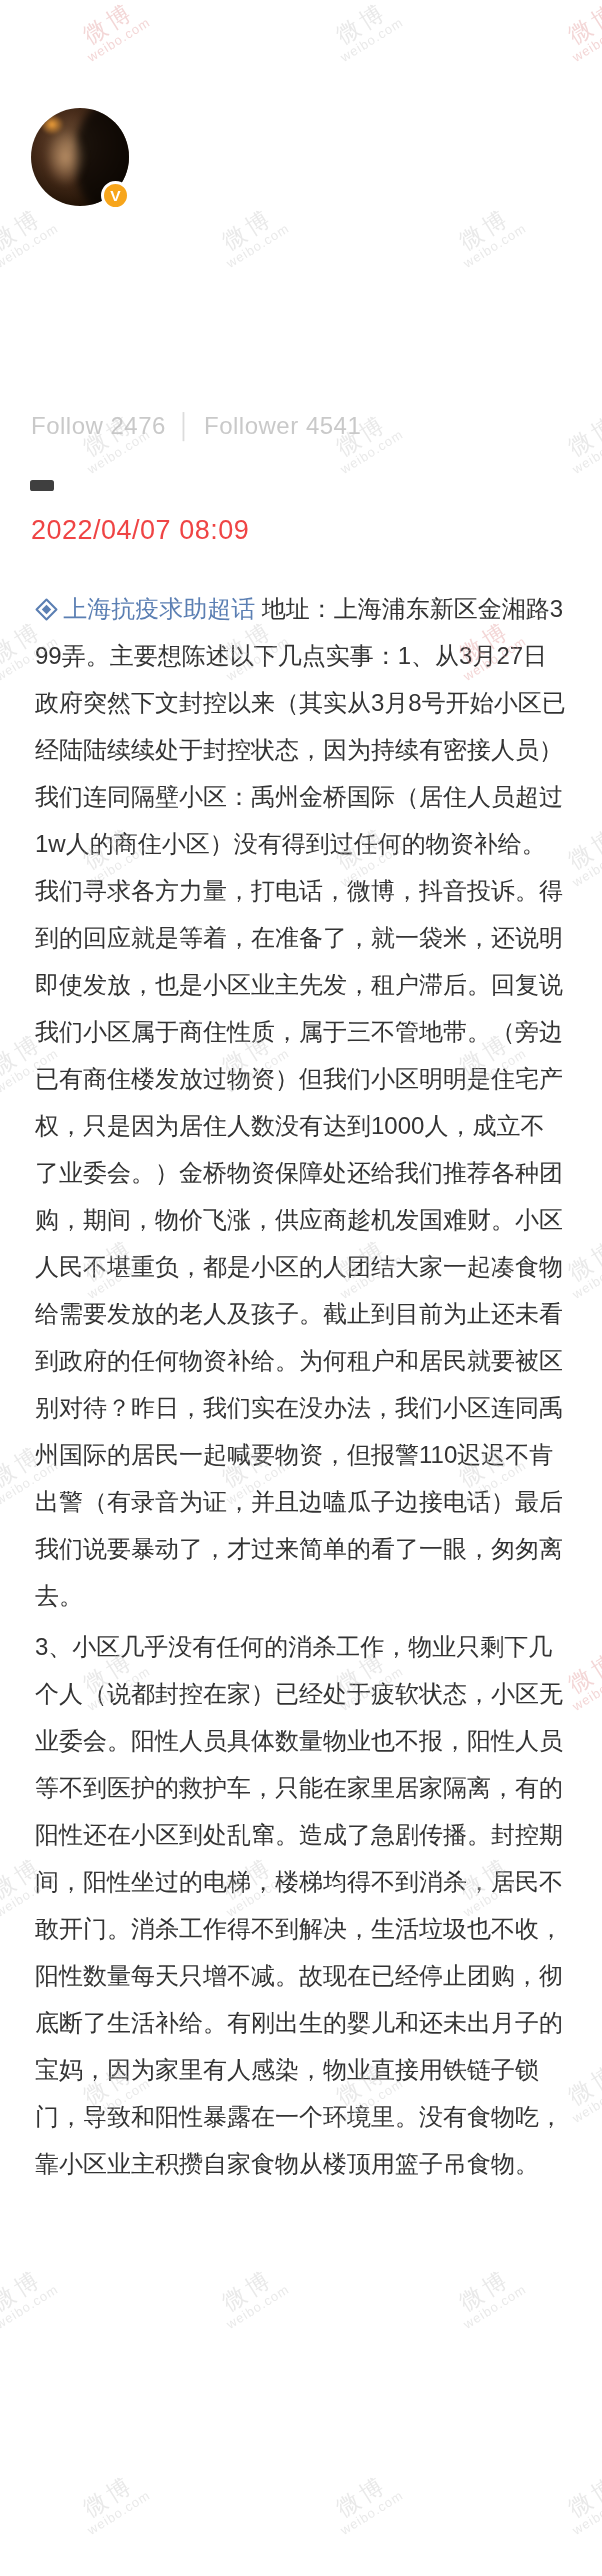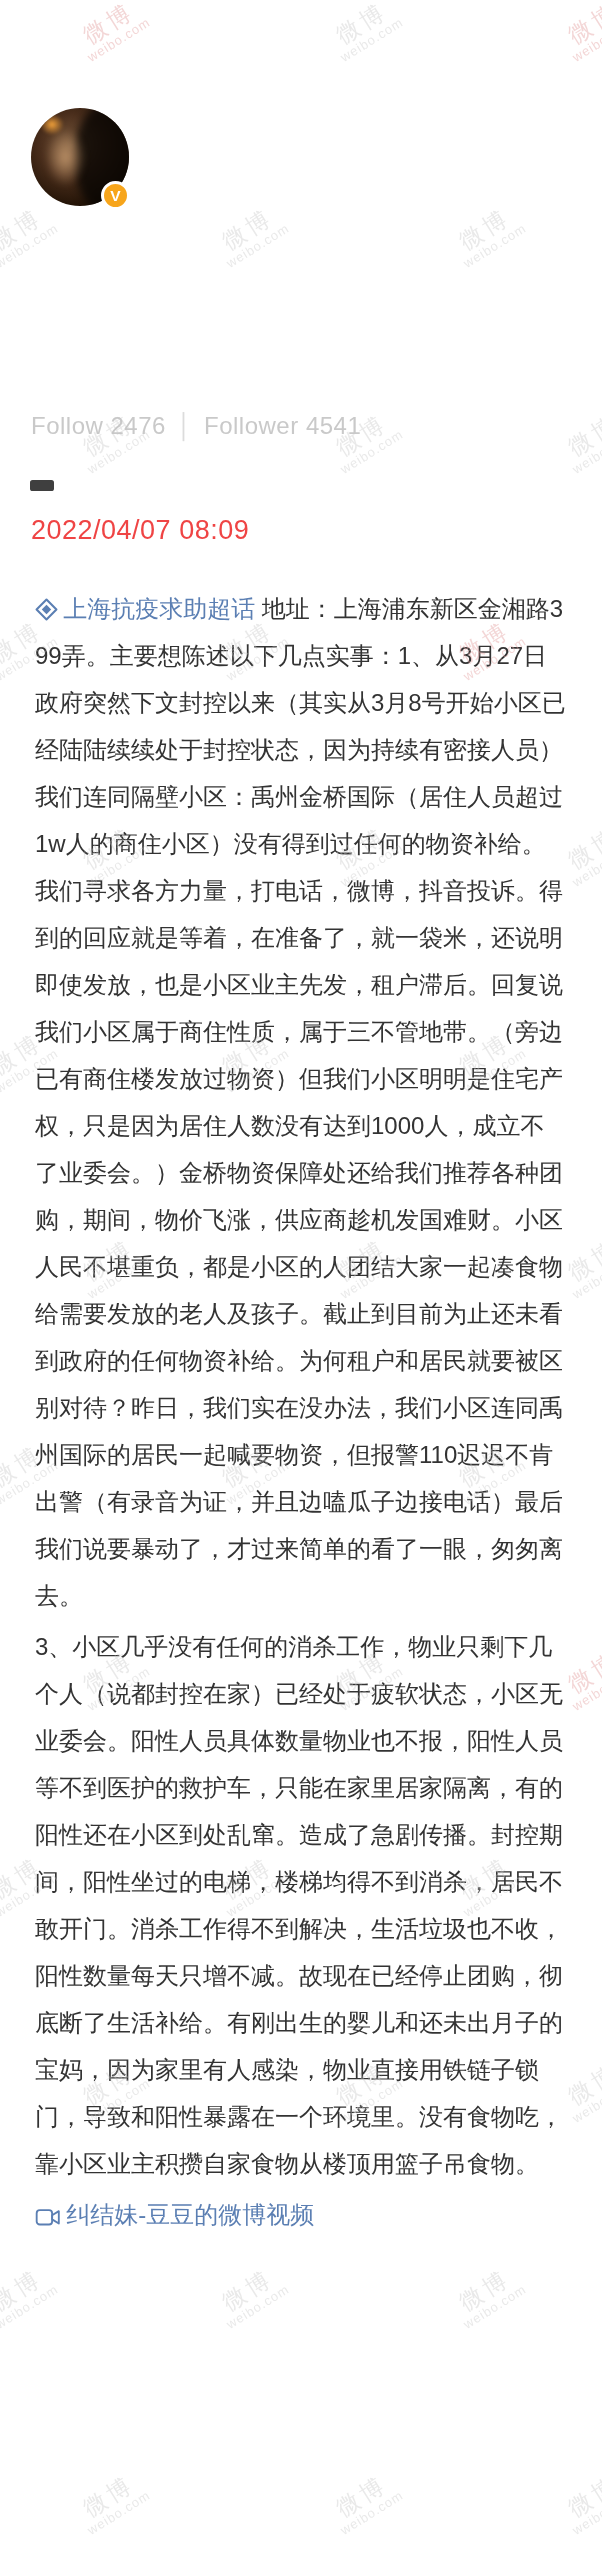--- a/index.html
+++ b/index.html
@@ -58,24 +58,20 @@
 
   <div class="pill"></div>
   <div class="tstamp">2022/04/07 08:09</div>
 
   <div class="post">
     <p><a class="blue" href="#"><svg class="inline-ic" width="23" height="23" viewBox="0 0 44 44">
             <path d="M22 3 L41 22 L22 41 L3 22 Z" fill="none" stroke="#5b7fb3" stroke-width="4" stroke-linejoin="round"></path>
             <path d="M22 13 L31 22 L22 31 L13 22 Z" fill="#5b7fb3"></path>
           </svg><span>上海抗疫求助超话</span></a> <span>地址：上海浦东新区金湘路399弄。主要想陈述以下几点实事：1、从3月27日政府突然下文封控以来（其实从3月8号开始小区已经陆陆续续处于封控状态，因为持续有密接人员）我们连同隔壁小区：禹州金桥国际（居住人员超过1w人的商住小区）没有得到过任何的物资补给。我们寻求各方力量，打电话，微博，抖音投诉。得到的回应就是等着，在准备了，就一袋米，还说明即使发放，也是小区业主先发，租户滞后。回复说我们小区属于商住性质，属于三不管地带。（旁边已有商住楼发放过物资）但我们小区明明是住宅产权，只是因为居住人数没有达到1000人，成立不了业委会。）金桥物资保障处还给我们推荐各种团购，期间，物价飞涨，供应商趁机发国难财。小区人民不堪重负，都是小区的人团结大家一起凑食物给需要发放的老人及孩子。截止到目前为止还未看到政府的任何物资补给。为何租户和居民就要被区别对待？昨日，我们实在没办法，我们小区连同禹州国际的居民一起喊要物资，但报警110迟迟不肯出警（有录音为证，并且边嗑瓜子边接电话）最后我们说要暴动了，才过来简单的看了一眼，匆匆离去。</span></p>
     <p><span>3、小区几乎没有任何的消杀工作，物业只剩下几个人（说都封控在家）已经处于疲软状态，小区无业委会。阳性人员具体数量物业也不报，阳性人员等不到医护的救护车，只能在家里居家隔离，有的阳性还在小区到处乱窜。造成了急剧传播。封控期间，阳性坐过的电梯，楼梯均得不到消杀，居民不敢开门。消杀工作得不到解决，生活垃圾也不收，阳性数量每天只增不减。故现在已经停止团购，彻底断了生活补给。有刚出生的婴儿和还未出月子的宝妈，因为家里有人感染，物业直接用铁链子锁门，导致和阳性暴露在一个环境里。没有食物吃，靠小区业主积攒自家食物从楼顶用篮子吊食物。</span></p>
-    <p><a class="blue" href="#"><svg class="inline-ic" width="26" height="20.6" viewBox="0 0 50 40">
-            <rect x="3" y="6" width="30" height="28" rx="6" fill="none" stroke="#5b7fb3" stroke-width="3.6"></rect>
-            <path d="M33 16 L46 8 L46 32 L33 24 Z" fill="none" stroke="#5b7fb3" stroke-width="3.6" stroke-linejoin="round"></path>
-          </svg><span>纠结妹-豆豆的微博视频</span></a></p>
   </div>
 
   <div class="wm-layer">
       <div class="wm wm-red" style="left: 77px; top: 9.3px;">
         <span>微博</span>
         <span>weibo.com</span>
       </div>
       <div class="wm" style="left: 330px; top: 9.3px;">
         <span>微博</span>
         <span>weibo.com</span>

